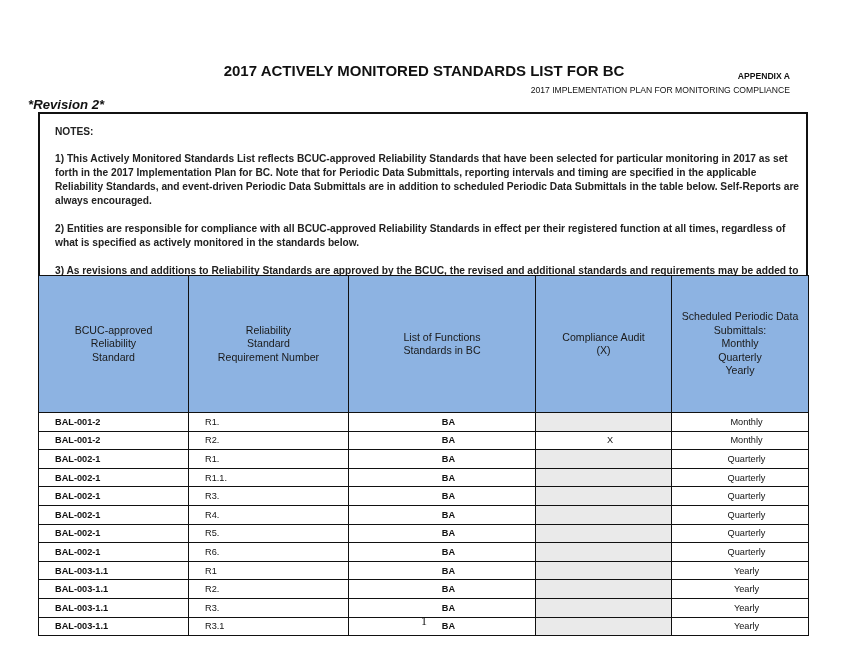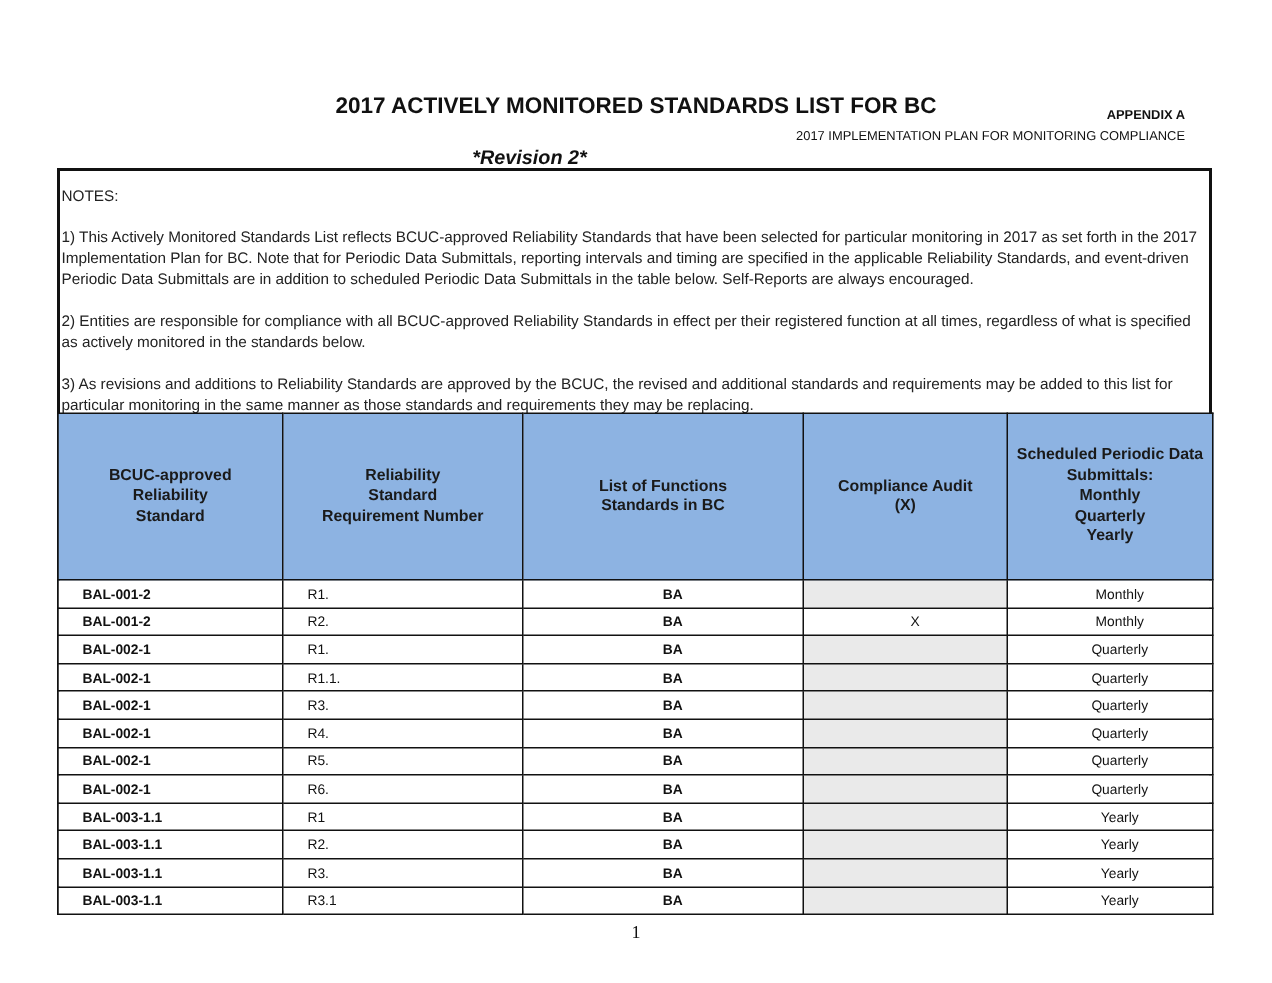--- a/index.html
+++ b/index.html
@@ -10,43 +10,43 @@
     .appendix {
       position: absolute; right: 58px; top: 21px; text-align: right;
       font-size: 8.6px; line-height: 14px; color: #111; margin-top: 48px;
     }
     .appendix .a-title { font-weight: bold; }
     .doc-title {
       position: absolute; left: 0; width: 848px; top: 62px; text-align: center;
       font-weight: bold; font-size: 15px;
     }
     .revision {
-      position: absolute; left: 0; width: 706px; top: 97px; text-align: center;
-      font-weight: bold; font-style: italic; font-size: 13.2px;
+      position: absolute; left: 0; width: 706px; top: 97px; 
+      font-weight: bold; font-style: italic; font-size: 13.2px; padding-left: 28px;
     }
     .frame {
       position: absolute; left: 38px; top: 112px; width: 770px; height: 497px;
       border: 2px solid #111; box-sizing: border-box;
     }
     .notes {
       position: absolute; left: 39px; top: 125px; width: 768px;
       font-size: 10.2px; line-height: 14px; color: #222;
     }
-    .notes p { margin: 0 0 14px 0; padding: 0 2px 0 2px; }
+    .notes p { margin: 0 0 14px 0; padding: 0 2px 0 16px; font-weight: bold; }
     .notes p.heading { margin-bottom: 13px; }
     table.grid {
       position: absolute; left: 38px; top: 275px; width: 770px;
       border-collapse: collapse; table-layout: fixed;
     }
     table.grid th, table.grid td {
       border: 1.5px solid #111; padding: 0 3px; box-sizing: border-box;
     }
     table.grid th {
-      background: #8db3e2; font-weight: bold; font-size: 10.6px; line-height: 13.5px;
-      height: 111px; text-align: center; vertical-align: middle; color: #1a1a1a;
+      background: #8db3e2; font-weight: normal; font-size: 10.6px; line-height: 13.5px;
+      height: 137px; text-align: center; vertical-align: middle; color: #1a1a1a;
     }
     table.grid td {
       height: 18.6px; font-size: 9.2px; vertical-align: middle; background: #fff; padding-left: 16px;
     }
     td.c-std { font-weight: bold; }
     td.c-req { }
     td.c-func { font-weight: bold; text-align: center; }
     td.c-audit { text-align: center; }
     td.c-audit.shade { background: #eaeaea; }
     td.c-sched { text-align: center; }

